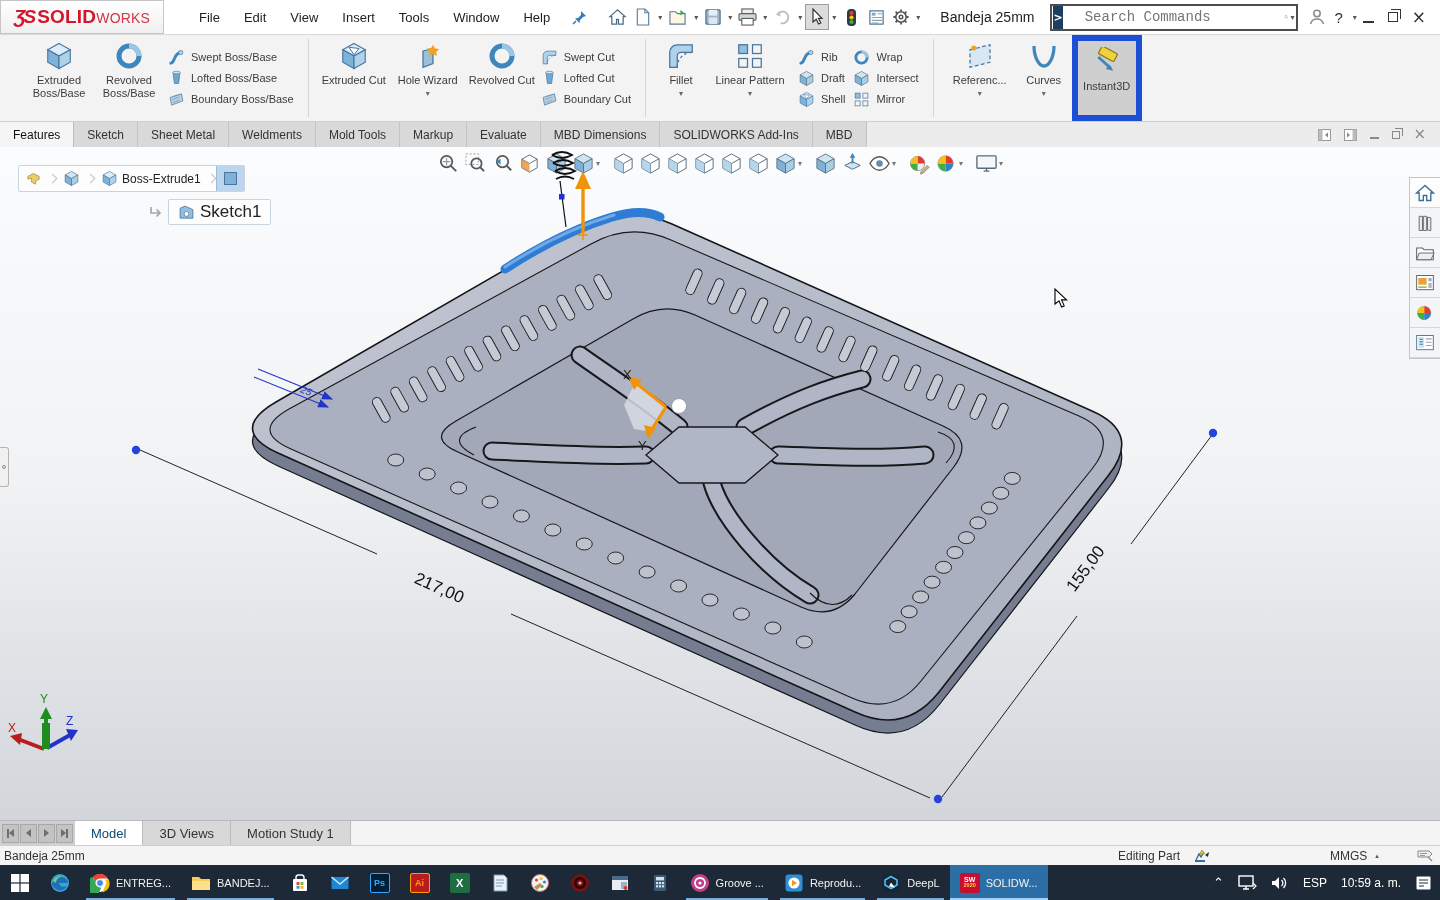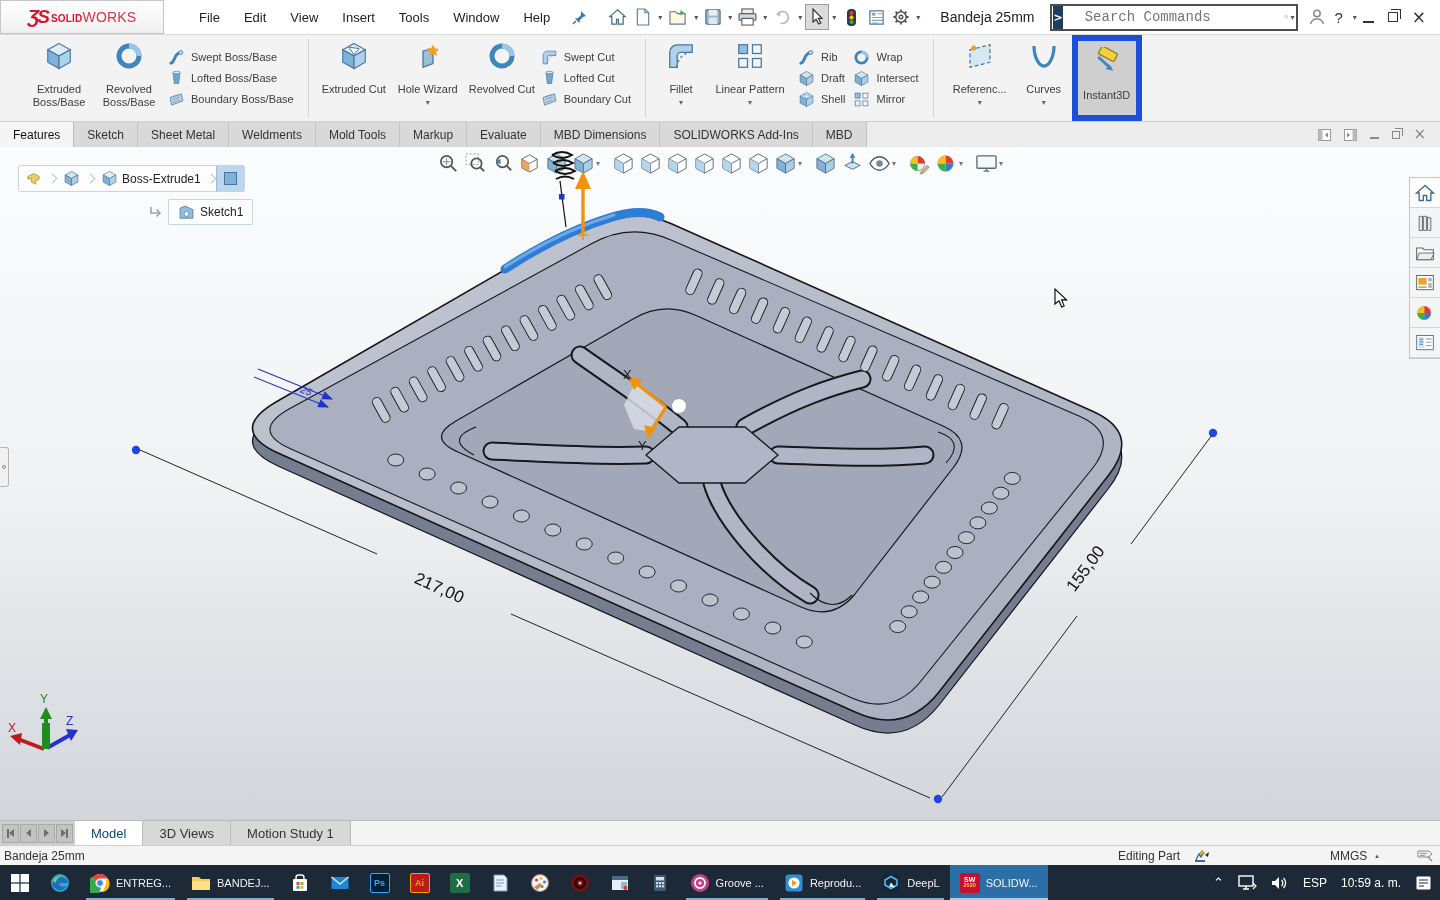--- a/index.html
+++ b/index.html
@@ -4,21 +4,21 @@
 <style>
   *{margin:0;padding:0;box-sizing:border-box}
   html,body{width:1440px;height:900px;overflow:hidden}
   body{font-family:"Liberation Sans",sans-serif;background:#fff;position:relative}
   .g{font-family:"DejaVu Sans",sans-serif}
   svg{display:block}
   
   .titlebar{position:absolute;top:0;left:0;right:0;height:35px;background:#fff;border-bottom:1px solid #dadada;display:flex;align-items:center}
   .logo-box{width:164px;height:34px;border:1px solid #c6c6c6;background:linear-gradient(#ffffff,#efefef);display:flex;align-items:center;justify-content:center;gap:3px;flex:none}
   .brand-mark{color:#d4162c;font-weight:bold;font-style:italic;font-size:19px;letter-spacing:-2px}
-  .brand-b{color:#d4162c;font-weight:bold;font-size:10px;letter-spacing:.2px}
+  .brand-b{color:#d4162c;font-weight:bold;font-size:19px;letter-spacing:.2px}
   .brand-l{color:#d4344a;font-size:14px;letter-spacing:.2px}
   .menus{display:flex;margin-left:24px;gap:2px}
   .menu-item{font-size:13px;color:#222;padding:4px 11px;cursor:default}
   .pin-btn{margin-left:6px;width:24px;height:24px;display:flex;align-items:center;justify-content:center}
   .qbar{display:flex;align-items:center;margin-left:14px;gap:1px}
   .qbtn{height:26px;min-width:24px;display:flex;align-items:center;justify-content:center;padding:0 2px;border:1px solid transparent}
   .qbtn.pressed{background:#dcdcdc;border:1px solid #9c9c9c}
   .qcaret{font-size:8px;color:#555;padding:0 2px}
   .doc-title{font-size:14px;color:#222;margin-left:18px;white-space:nowrap}
   .searchbox{margin-left:16px;width:248px;height:27px;border:2px solid #4d4d4d;background:#fff;display:flex;align-items:center}
@@ -28,21 +28,21 @@
   .winbtns{display:flex;align-items:center;gap:14px;margin:0 12px 0 4px}
   .wb-min{width:11px;height:11px;border-bottom:2px solid #333}
   .wb-res{width:10px;height:10px;border:1.5px solid #333;position:relative}
   .wb-res:before{content:"";position:absolute;left:2px;top:-4px;width:9px;height:9px;border:1.5px solid #333;border-bottom:none;border-left:none}
   .wb-close{font-size:17px;color:#333;line-height:11px}
   
   .ribbon{position:absolute;top:35px;left:0;right:0;height:86px;background:#f3f3f3;display:flex;align-items:stretch;padding-left:16px}
   .rgroup{display:flex;align-items:center;padding:0 8px}
   .rsep{width:1px;background:#d4d4d4;margin:4px 2px}
   .rb-big{display:flex;flex-direction:column;align-items:center;justify-content:flex-start;width:70px;padding-top:6px;font-size:11px;color:#3c3c3c;text-align:center;line-height:1.2;height:100%}
-  .rb-big .lbl{margin-top:12px}
+  .rb-big .lbl{margin-top:3px}
   .rb-big .cc{font-size:8px;color:#666;margin-top:2px}
   .rb-big.pressed{background:#cfcfcf;border:6px solid #1d4ed8}
   .rb-stack{display:flex;flex-direction:column;justify-content:flex-start;gap:4px;padding:0 4px}
   .rb-sm{display:flex;align-items:center;gap:6px;font-size:11px;color:#3c3c3c;white-space:nowrap}
   
   .tabrow{position:absolute;top:121px;left:0;right:0;height:26px;background:#d9d9d9;border-top:1px solid #cfcfcf;display:flex;align-items:stretch;font-size:12px;color:#333}
   .tab{padding:0 13px;display:flex;align-items:center;border-right:1px solid #c3c3c3;background:#d9d9d9}
   .tab.active{background:#f5f5f5;border-right:1px solid #bdbdbd;color:#111}
   .tabrow-rest{flex:1;background:#ececec}
   .doc-controls{display:flex;align-items:center;gap:13px;background:#ececec;padding:0 14px;color:#777}
@@ -52,21 +52,21 @@
   .dc-close{font-size:15px;color:#888;line-height:9px}
   
   .viewport{position:absolute;top:147px;left:0;right:0;height:673px;background:linear-gradient(180deg,#fbfcfd 0%,#f0f2f4 50%,#d2d5da 100%);overflow:hidden}
   .vp-svg{position:absolute;left:0;top:0;z-index:3;pointer-events:none}
   
   .crumbbar{position:absolute;left:18px;top:18px;z-index:4;display:flex;align-items:center;height:27px;background:#fdfdfd;border:1px solid #c8d4de;border-radius:2px}
   .crumb{display:flex;align-items:center;padding:0 6px;height:100%;gap:4px;font-size:12px;color:#222}
   .crumb.hl{background:#bcd6ef;border-left:1px solid #9cbcdc}
   .crumb-sep{width:7px;height:7px;border-top:1.5px solid #b5c3cf;border-right:1.5px solid #b5c3cf;transform:rotate(45deg);margin:0 1px}
   .sketchchip{position:absolute;left:148px;top:52px;z-index:4;display:flex;align-items:center;gap:6px}
-  .sketchchip .box{display:flex;align-items:center;gap:5px;background:#fdfdfd;border:1px solid #c8d4de;border-radius:2px;height:26px;padding:0 9px;font-size:12px;color:#222}
+  .sketchchip .box{display:flex;align-items:center;gap:5px;background:#fdfdfd;border:1px solid #c8d4de;border-radius:2px;height:26px;padding:0 9px;font-size:17px;color:#222}
   
   .hud{position:absolute;left:436px;top:4px;z-index:2;display:flex;align-items:center;gap:2px}
   .hud-btn{display:flex;align-items:center;padding:1px;gap:1px}
   .hud .cc{font-size:8px;color:#777}
   .hud-sp{width:6px}
   
   .taskpane{position:absolute;right:0;top:30px;z-index:4;width:31px;background:#eef0f2;border:1px solid #c2c6ca;border-right:none}
   .tp-btn{width:30px;height:30px;display:flex;align-items:center;justify-content:center;border-bottom:1px solid #d5d8db;background:#f4f5f6}
   .tp-btn:first-child{background:#fdfdfd}
   

